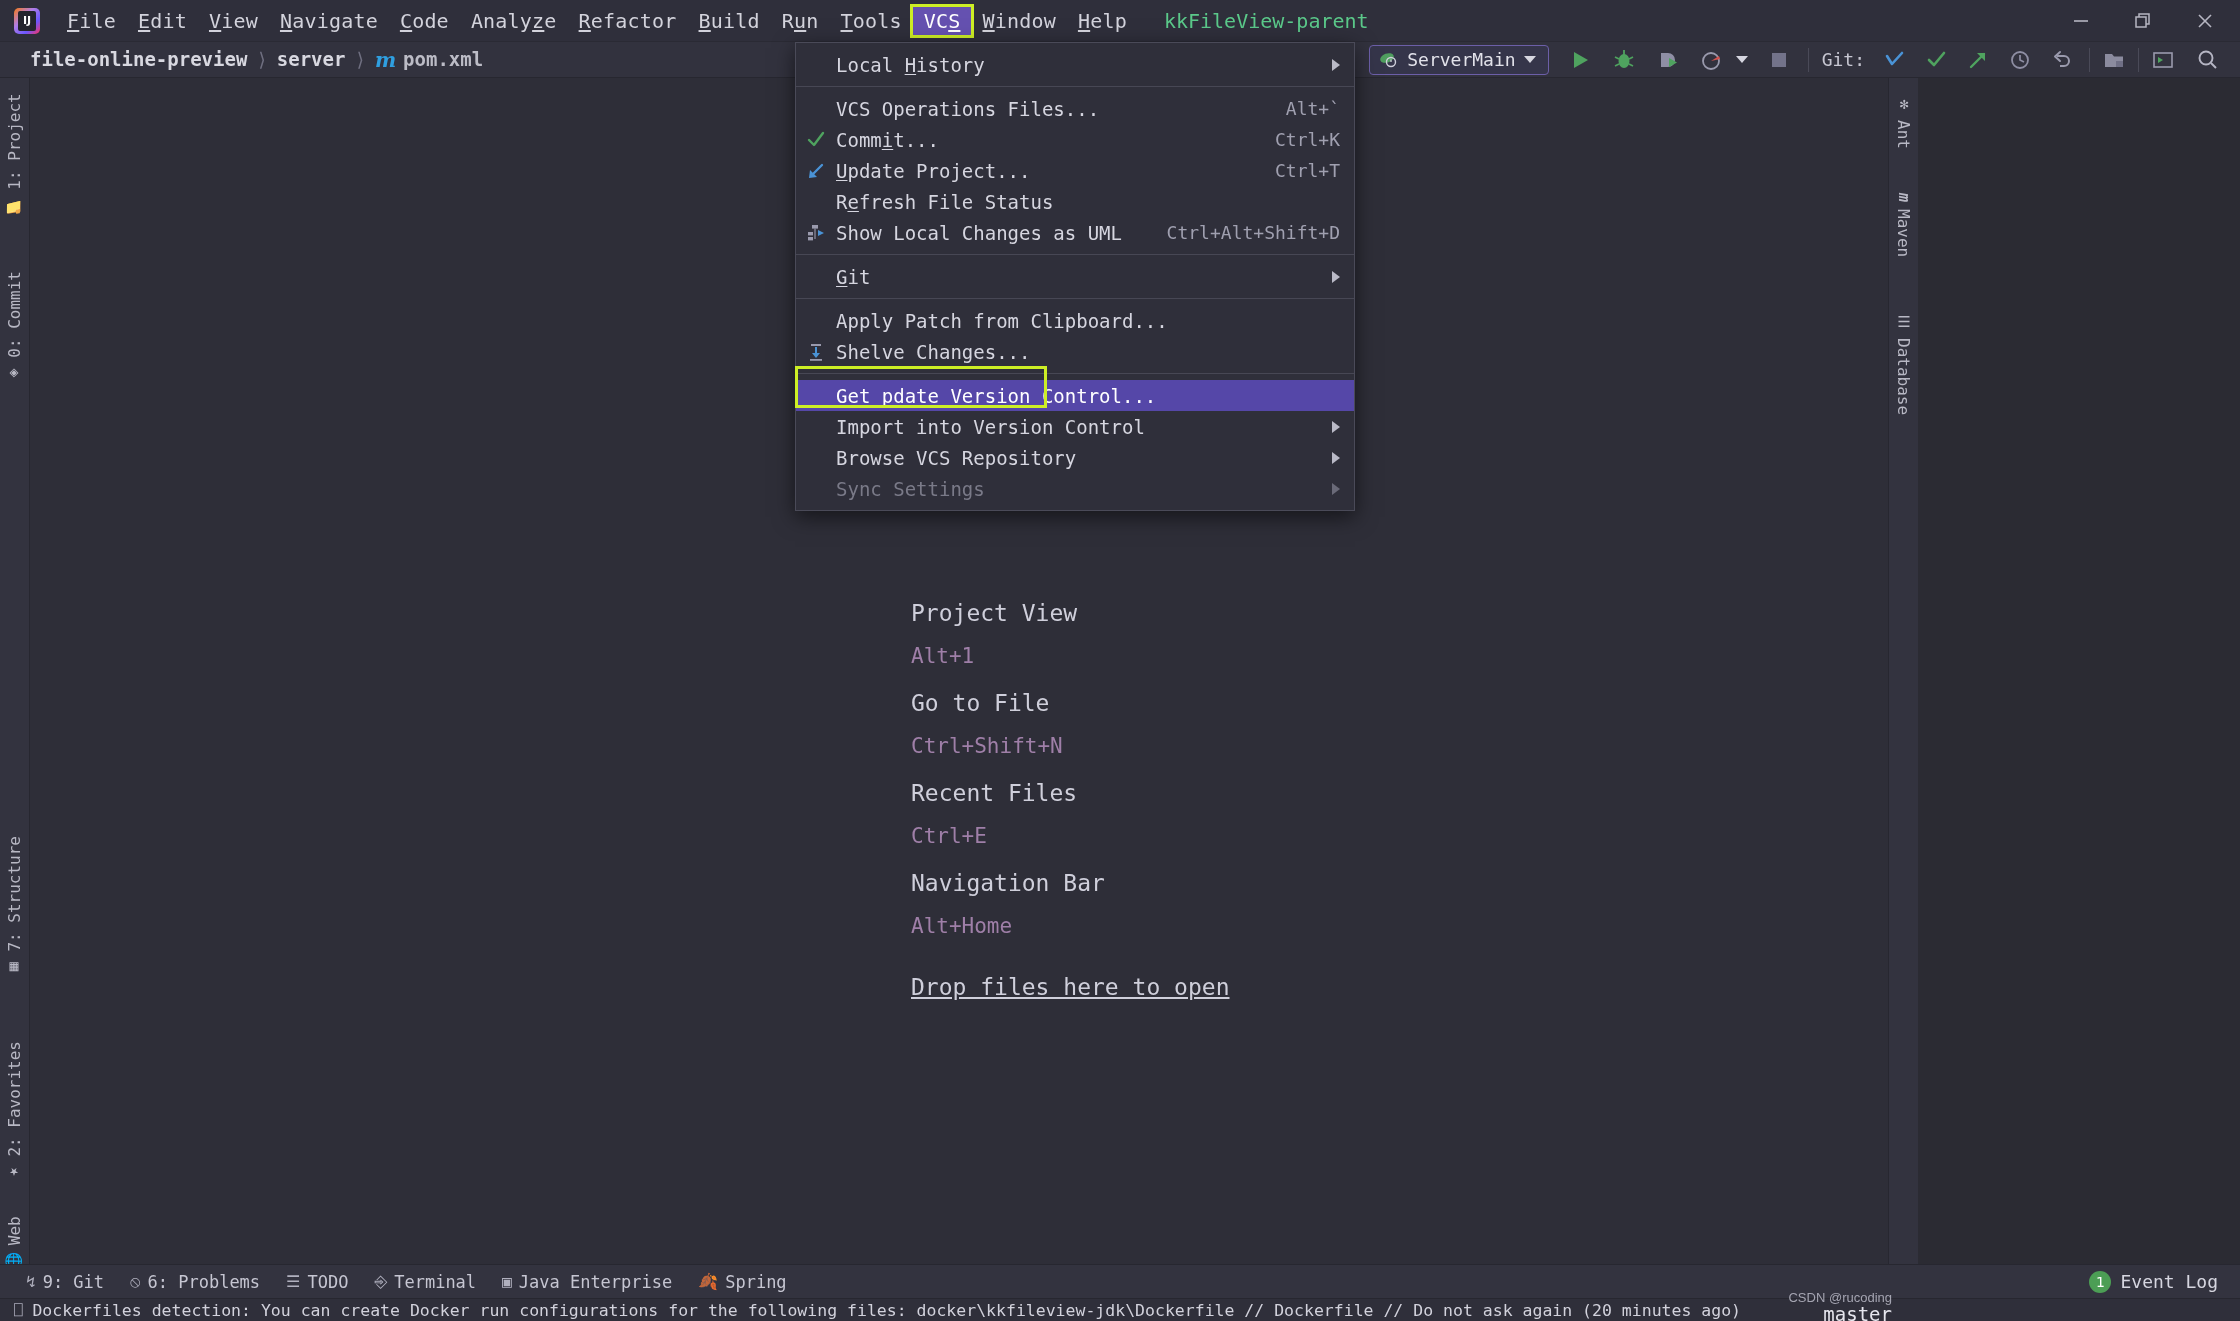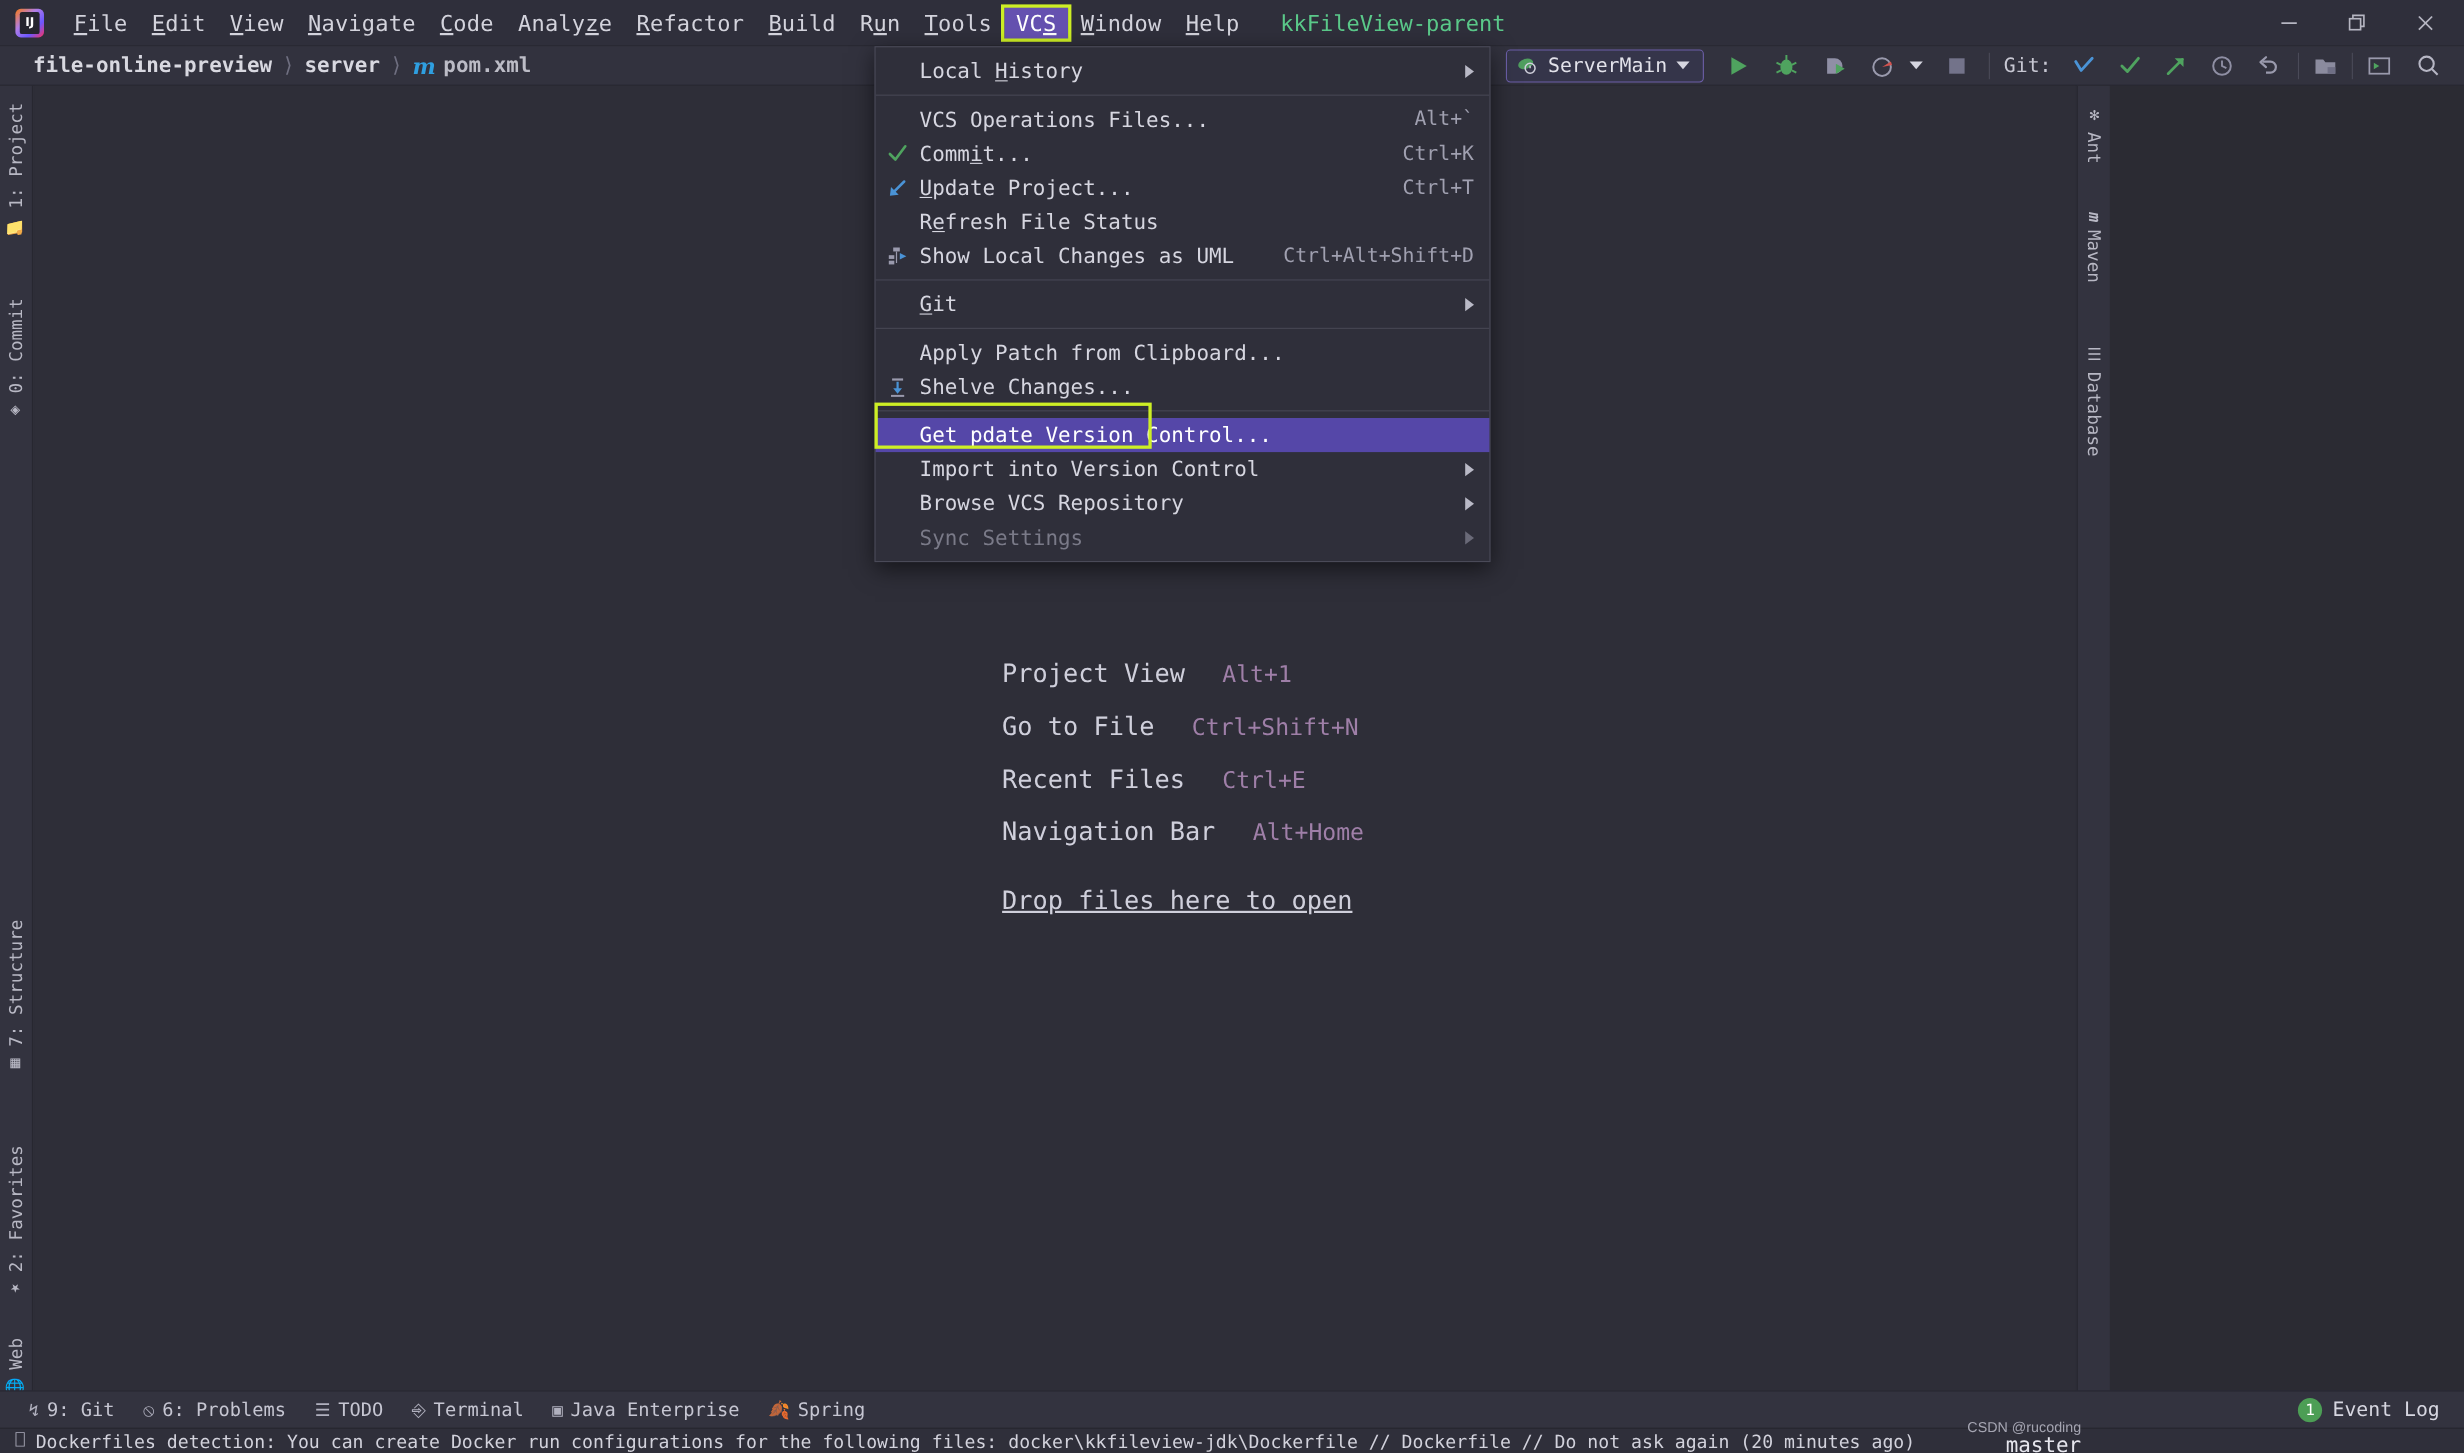--- a/index.html
+++ b/index.html
@@ -111,21 +111,21 @@
 
   
   .canvas {
     position: absolute; left: 31px; right: 31px; top: 78px; bottom: 44px;
     background: #2e2e38;
   }
   .hints {
     position: absolute; left: 880px; top: 522px;
     display: flex; flex-direction: column; gap: 22px;
   }
-  .hint { display: flex; align-items: baseline; gap: 34px; }
+  .hint { display: flex; align-items: baseline; gap: 18px; flex-direction: column; }
   .hint .label { color: #cfcfdb; font-size: 23px; white-space: nowrap; }
   .hint .key   { color: #9f7fa8; font-size: 21px; white-space: nowrap; }
   .hint.plain .label { color: #cfcfdb; text-decoration: underline; }
 
   
   .dropdown {
     position: absolute; left: 795px; top: 42px; width: 560px;
     background: #2f2f3a;
     border: 1px solid #4a4a58;
     box-shadow: 0 6px 20px rgba(0,0,0,.55);

